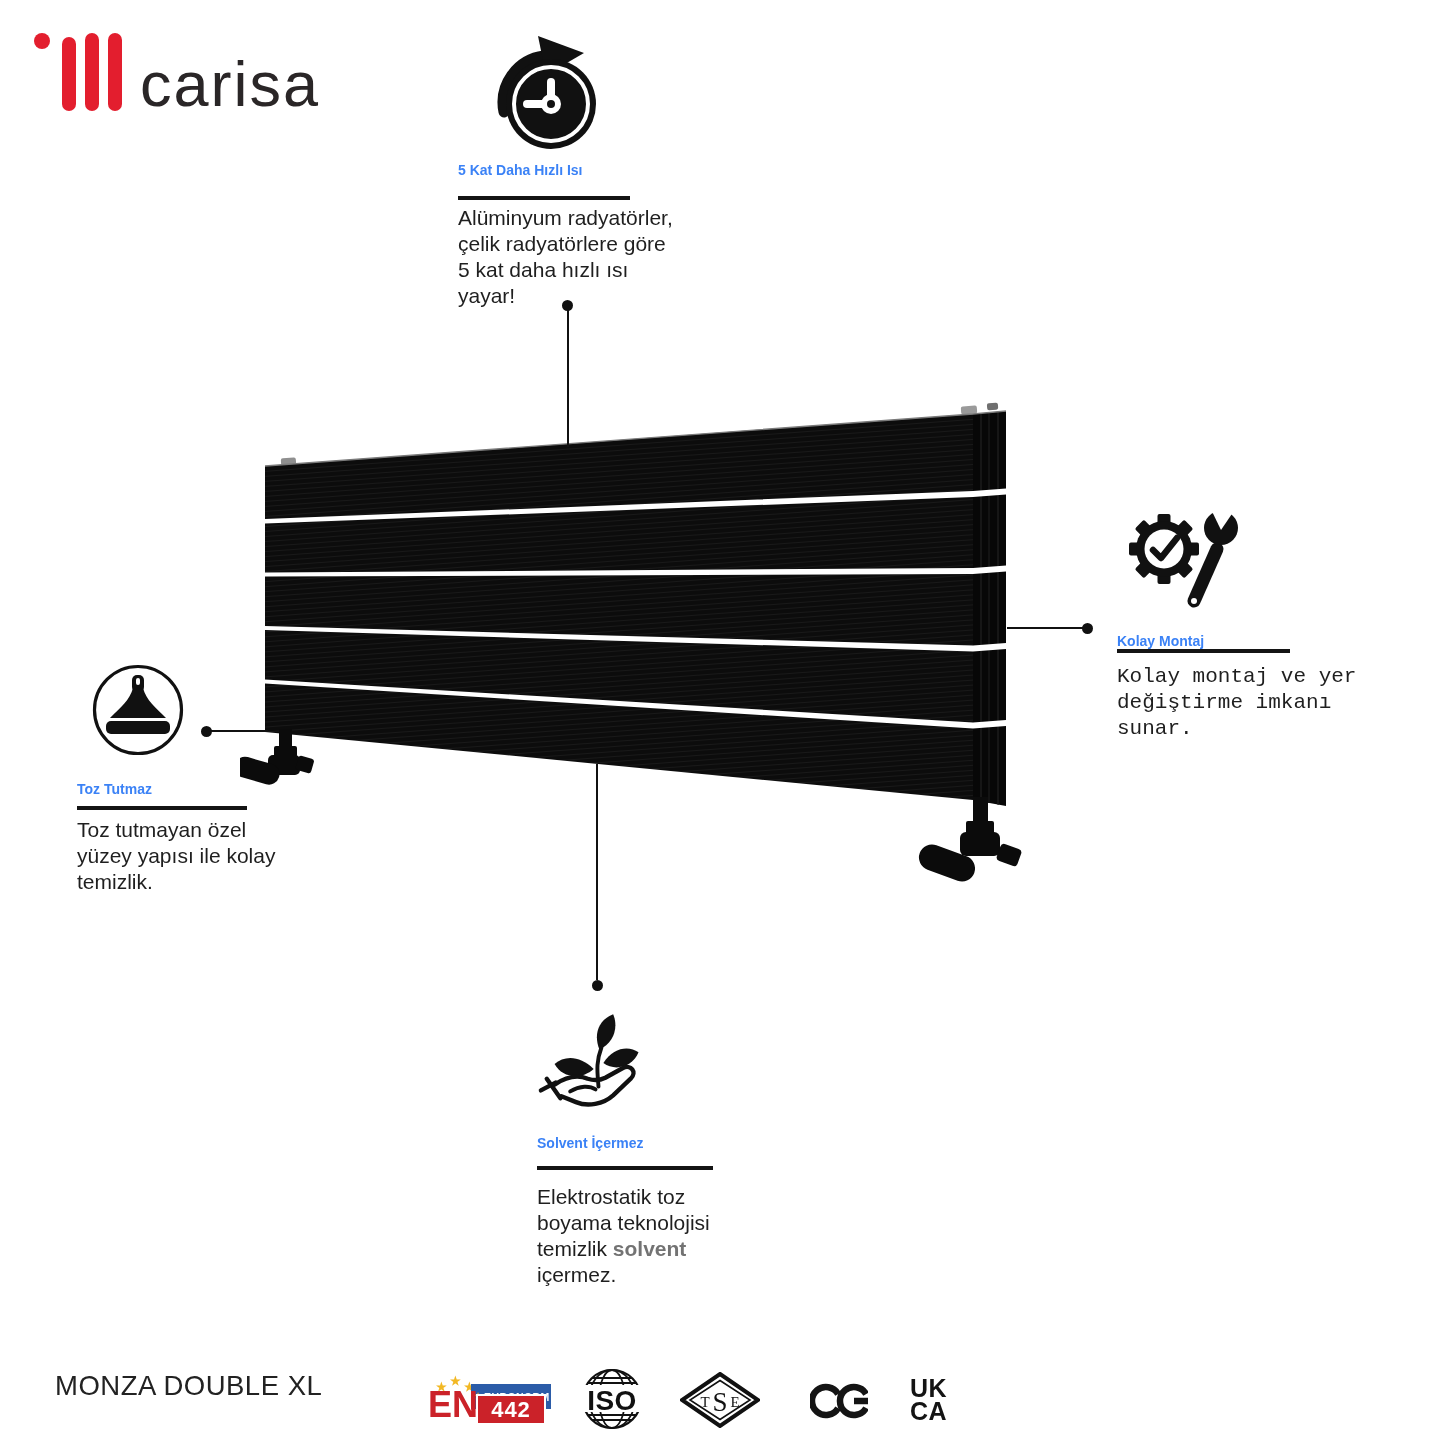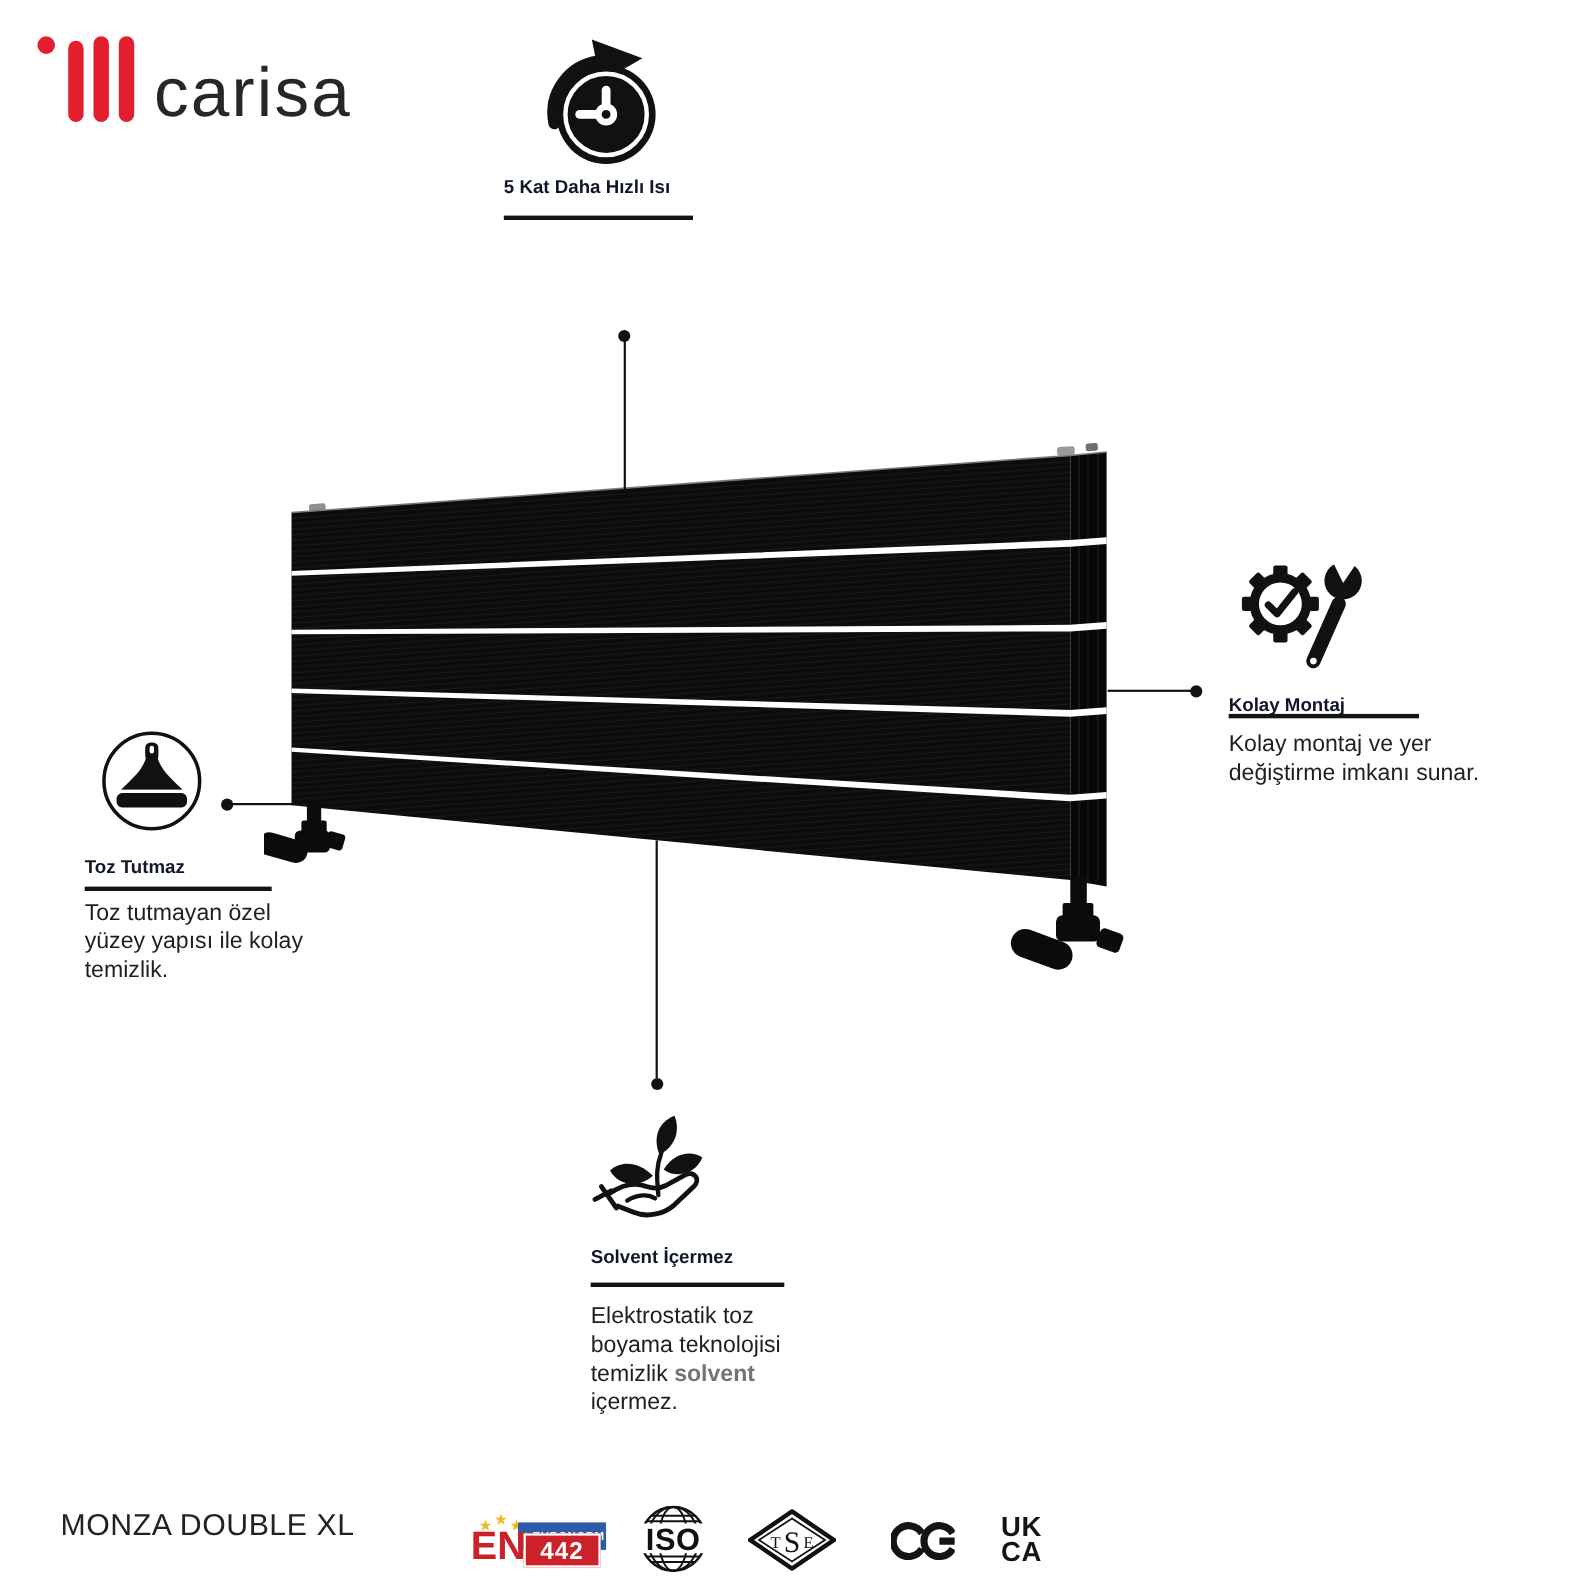--- a/index.html
+++ b/index.html
@@ -8,34 +8,34 @@
 
   
   .logo-dot{position:absolute;left:34px;top:33px;width:16px;height:16px;border-radius:50%;background:var(--red);}
   .logo-bar{position:absolute;width:14px;border-radius:7px;background:var(--red);}
   .lb1{left:62px;top:37px;height:74px;}
   .lb2{left:85px;top:33px;height:78px;}
   .lb3{left:108px;top:33px;height:78px;}
   .logo-text{position:absolute;left:140px;top:53px;font-size:63px;letter-spacing:2px;color:#2a2627;line-height:1;}
 
   
-  .f-title{position:absolute;margin:0;font-size:17px;line-height:26px;font-weight:bold;color:#0f172a;}
+  .f-title{position:absolute;margin:0;font-size:14px;line-height:26px;font-weight:bold;color:#3b82f6;}
   .f-rule{position:absolute;height:3.5px;background:#141414;}
   .f-body{position:absolute;margin:0;font-size:21px;line-height:26px;color:#1f1f1f;white-space:pre-line;}
   .f-body b{font-weight:bold;color:#737373;}
 
   .icon-speed{position:absolute;left:494px;top:28px;width:115px;height:135px;}
   .t-speed{left:458px;top:157px;}
   .r-speed{left:458px;top:196px;width:172px;}
   .b-speed{left:458px;top:205px;width:310px;}
 
   .icon-montaj{position:absolute;left:1116px;top:497px;width:140px;height:120px;}
   .t-montaj{left:1117px;top:612px;margin-top:16px;}
   .r-montaj{left:1117px;top:649px;width:173px;}
-  .b-montaj{left:1117px;top:664px;width:290px;}
+  .b-montaj{left:1117px;top:664px;width:290px;font-family:Liberation Mono, monospace;}
 
   .icon-duster{position:absolute;left:92px;top:664px;width:92px;height:92px;}
   .t-toz{left:77px;top:776px;}
   .r-toz{left:77px;top:806px;width:170px;}
   .b-toz{left:77px;top:817px;width:270px;}
 
   .icon-plant{position:absolute;left:537px;top:1008px;width:122px;height:118px;}
   .t-solvent{left:537px;top:1130px;}
   .r-solvent{left:537px;top:1166px;width:176px;}
   .b-solvent{left:537px;top:1184px;width:270px;}
@@ -97,20 +97,24 @@
     <polygon points="44,8 90,25 52,47" fill="#111"></polygon>
     <circle cx="57" cy="76" r="45" fill="#111"></circle>
     <circle cx="57" cy="76" r="37" fill="none" stroke="#fff" stroke-width="4"></circle>
     <rect x="53" y="50" width="8" height="28" rx="4" fill="#fff"></rect>
     <rect x="29" y="72" width="28" height="8" rx="4" fill="#fff"></rect>
     <circle cx="57" cy="76" r="10" fill="#fff"></circle>
     <circle cx="57" cy="76" r="4" fill="#111"></circle>
   </svg>
   <h3 class="f-title t-speed">5 Kat Daha Hızlı Isı</h3>
   <div class="f-rule r-speed"></div>
+  <p class="f-body b-speed">Alüminyum radyatörler,
+çelik radyatörlere göre
+5 kat daha hızlı ısı
+yayar!</p>
 
   <svg class="icon-montaj" viewBox="0 0 140 120" aria-hidden="true">
     <g fill="#111">
       <rect x="41.5" y="17" width="13" height="13" rx="2" transform="rotate(0 48 52)"></rect>
       <rect x="41.5" y="17" width="13" height="13" rx="2" transform="rotate(45 48 52)"></rect>
       <rect x="41.5" y="17" width="13" height="13" rx="2" transform="rotate(90 48 52)"></rect>
       <rect x="41.5" y="17" width="13" height="13" rx="2" transform="rotate(135 48 52)"></rect>
       <rect x="41.5" y="17" width="13" height="13" rx="2" transform="rotate(180 48 52)"></rect>
       <rect x="41.5" y="17" width="13" height="13" rx="2" transform="rotate(225 48 52)"></rect>
       <rect x="41.5" y="17" width="13" height="13" rx="2" transform="rotate(270 48 52)"></rect>

